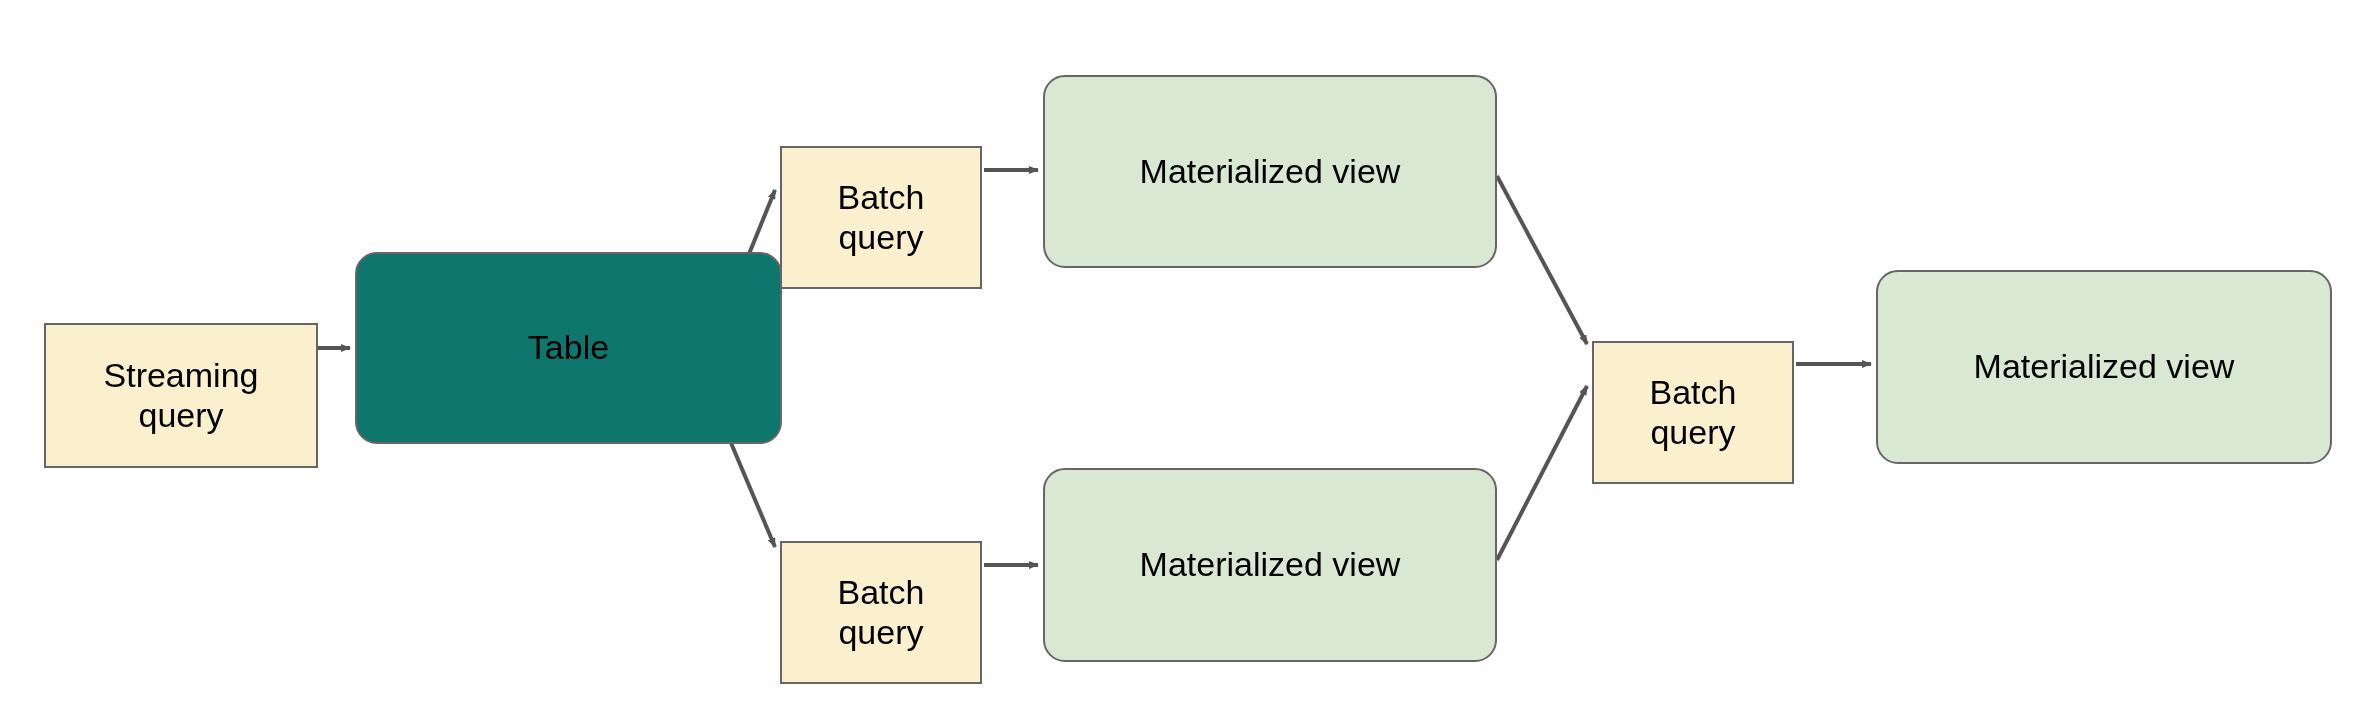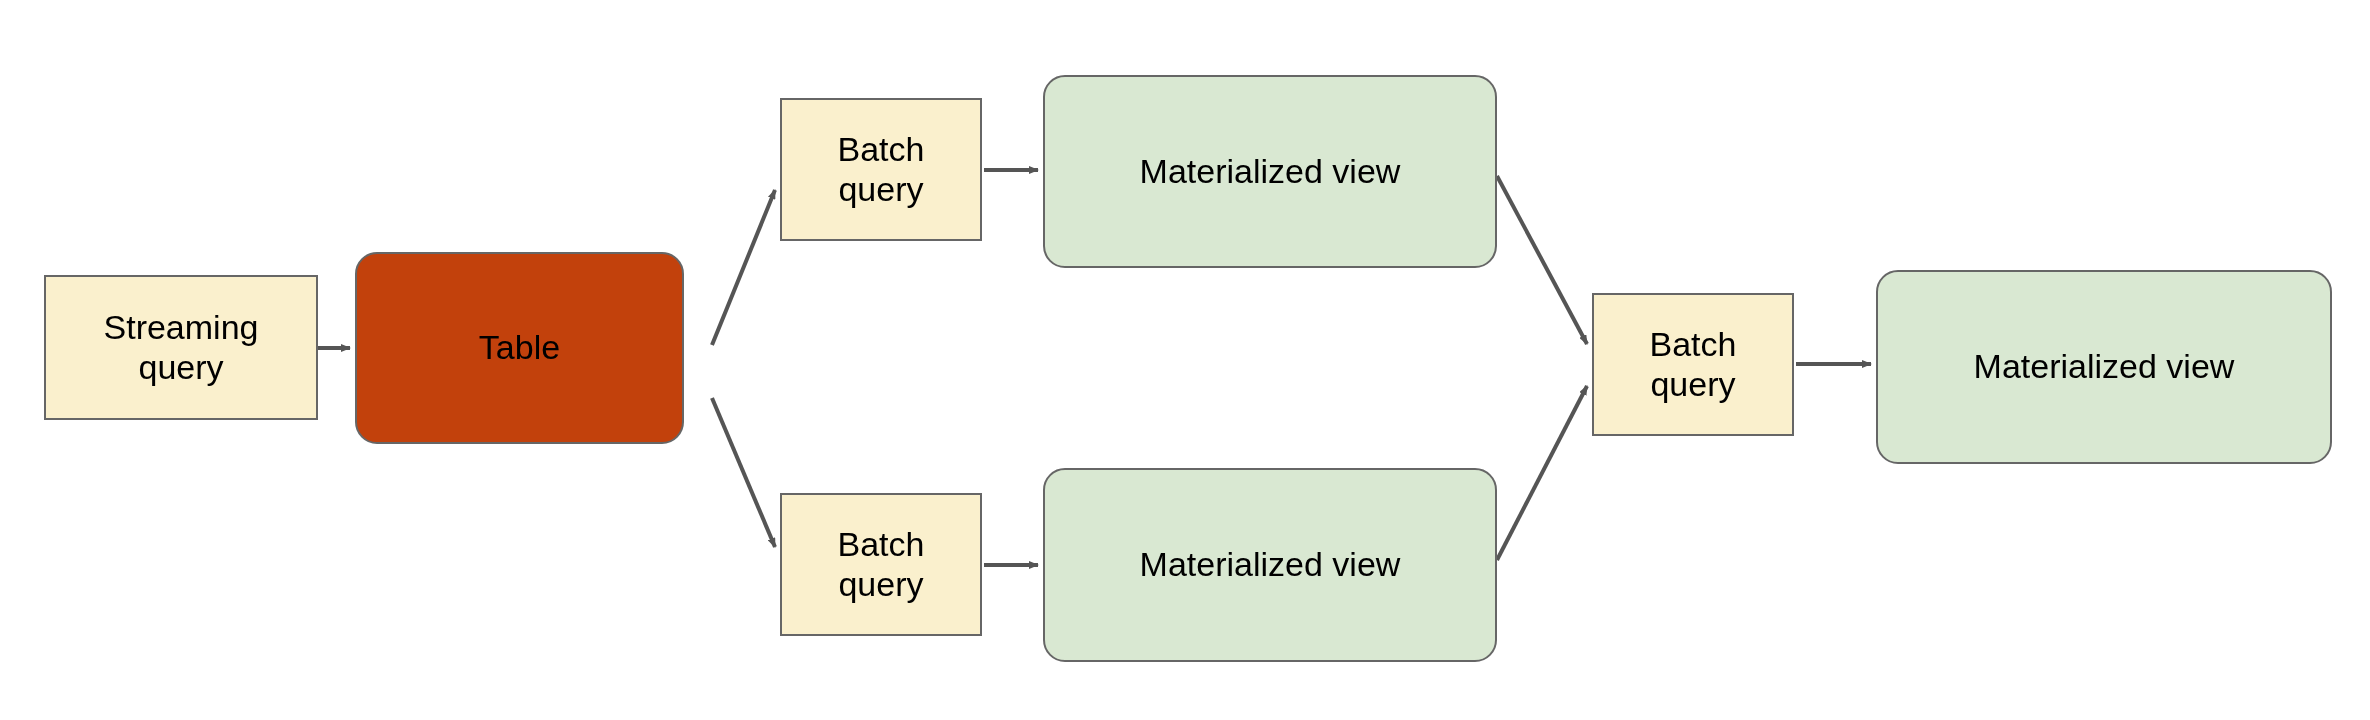--- a/index.html
+++ b/index.html
@@ -34,20 +34,21 @@
     text-align: center;
     color: #000000;
     line-height: 1.16;
     border: 2px solid #666666;
     white-space: pre-line;
   }
   .node.process {
     background: #faf0cd;
     border-radius: 0;
     font-size: 34px;
+    margin-top: 48px;
   }
   .node.store {
     background: #d9e8d2;
     border-radius: 22px;
     font-size: 34px;
   }
   .node-label {
     display: block;
     padding: 0 6px;
   }
@@ -69,21 +70,21 @@
         <line x1="984" y1="170" x2="1038" y2="170" stroke="#555555" stroke-width="4" marker-end="url(#arrowhead)"></line>
         <line x1="984" y1="565" x2="1038" y2="565" stroke="#555555" stroke-width="4" marker-end="url(#arrowhead)"></line>
         <line x1="1497" y1="176" x2="1587" y2="344" stroke="#555555" stroke-width="4" marker-end="url(#arrowhead)"></line>
         <line x1="1497" y1="560" x2="1587" y2="386" stroke="#555555" stroke-width="4" marker-end="url(#arrowhead)"></line>
         <line x1="1796" y1="364" x2="1871" y2="364" stroke="#555555" stroke-width="4" marker-end="url(#arrowhead)"></line>
       </g>
   </svg>
   <div id="node-group">
       <div class="node process" style="left: 44px; top: 275px; width: 274px; height: 145px; background: rgb(250, 240, 205); border-color: rgb(102, 102, 102); color: rgb(0, 0, 0);"><span class="node-label">Streaming
 query</span></div>
-      <div class="node store" style="left: 355px; top: 252px; width: 329px; height: 192px; background: #c2410c; border-color: rgb(102, 102, 102); color: rgb(0, 0, 0);"><span class="node-label">Table</span></div>
+      <div class="node store" style="left: 355px; top: 252px; width: 427px; height: 192px; background: #0f766e; border-color: rgb(102, 102, 102); color: rgb(0, 0, 0);"><span class="node-label">Table</span></div>
       <div class="node process" style="left: 780px; top: 98px; width: 202px; height: 143px; background: rgb(250, 240, 205); border-color: rgb(102, 102, 102); color: rgb(0, 0, 0);"><span class="node-label">Batch
 query</span></div>
       <div class="node store" style="left: 1043px; top: 75px; width: 454px; height: 193px; background: rgb(217, 232, 210); border-color: rgb(102, 102, 102); color: rgb(0, 0, 0);"><span class="node-label">Materialized view</span></div>
       <div class="node process" style="left: 780px; top: 493px; width: 202px; height: 143px; background: rgb(250, 240, 205); border-color: rgb(102, 102, 102); color: rgb(0, 0, 0);"><span class="node-label">Batch
 query</span></div>
       <div class="node store" style="left: 1043px; top: 468px; width: 454px; height: 194px; background: rgb(217, 232, 210); border-color: rgb(102, 102, 102); color: rgb(0, 0, 0);"><span class="node-label">Materialized view</span></div>
       <div class="node process" style="left: 1592px; top: 293px; width: 202px; height: 143px; background: rgb(250, 240, 205); border-color: rgb(102, 102, 102); color: rgb(0, 0, 0);"><span class="node-label">Batch
 query</span></div>
       <div class="node store" style="left: 1876px; top: 270px; width: 456px; height: 194px; background: rgb(217, 232, 210); border-color: rgb(102, 102, 102); color: rgb(0, 0, 0);"><span class="node-label">Materialized view</span></div>
     </div>

